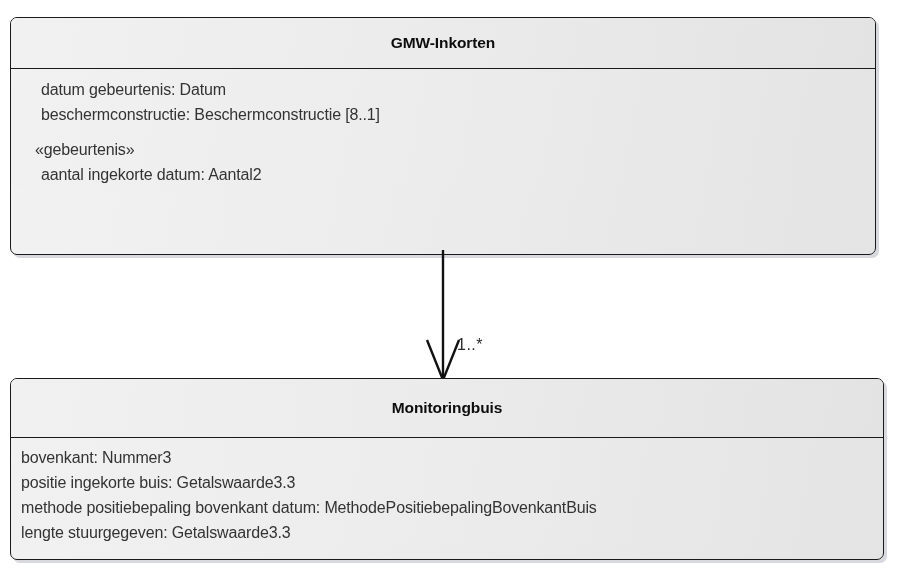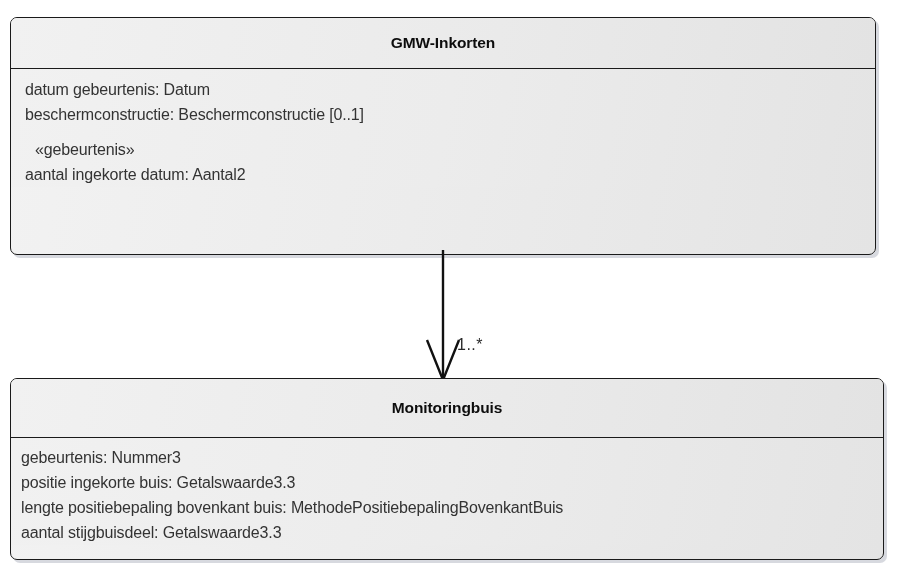--- a/index.html
+++ b/index.html
@@ -50,21 +50,21 @@
   .uml-body {
     box-sizing: border-box;
     width: 100%;
     padding: 8px 0 0 0;
     background: linear-gradient(100deg, #f1f1f1 0%, #ececec 50%, #e4e4e4 100%);
   }
   .uml-attr {
     font-size: 16px;
     color: #333333;
     line-height: 25px;
-    padding-left: 14px;
+    padding-left: 30px;
     white-space: nowrap;
     letter-spacing: -0.15px;
   }
   .uml-attr.stereotype {
     padding-left: 24px;
   }
   .uml-attr.spacer-above {
     margin-top: 10px;
   }
 
@@ -110,37 +110,37 @@
 <body>
 
 <div id="diagram-canvas">
 
   <div class="uml-class" id="class-gmw-inkorten">
     <div class="uml-header">
       <span class="uml-title">GMW-Inkorten</span>
     </div>
     <div class="uml-body">
       <div class="uml-attr">datum gebeurtenis: Datum</div>
-      <div class="uml-attr">beschermconstructie: Beschermconstructie [0..1]</div>
+      <div class="uml-attr">beschermconstructie: Beschermconstructie [8..1]</div>
       <div class="uml-attr stereotype spacer-above">«gebeurtenis»</div>
       <div class="uml-attr">aantal ingekorte datum: Aantal2</div>
     </div>
   </div>
 
   <svg id="association-connector" viewBox="0 0 130 132" width="130" height="132">
     <line x1="28" y1="0" x2="28" y2="130" stroke="#111111" stroke-width="2.4"></line>
     <polyline points="12,90 28,130 44,90" fill="none" stroke="#111111" stroke-width="2.4" stroke-linecap="butt" stroke-linejoin="miter"></polyline>
   </svg>
   <div id="association-multiplicity">1..*</div>
 
   <div class="uml-class" id="class-monitoringbuis">
     <div class="uml-header">
       <span class="uml-title">Monitoringbuis</span>
     </div>
     <div class="uml-body">
-      <div class="uml-attr">gebeurtenis: Nummer3</div>
+      <div class="uml-attr">bovenkant: Nummer3</div>
       <div class="uml-attr">positie ingekorte buis: Getalswaarde3.3</div>
-      <div class="uml-attr">lengte positiebepaling bovenkant buis: MethodePositiebepalingBovenkantBuis</div>
-      <div class="uml-attr">aantal stijgbuisdeel: Getalswaarde3.3</div>
+      <div class="uml-attr">methode positiebepaling bovenkant datum: MethodePositiebepalingBovenkantBuis</div>
+      <div class="uml-attr">lengte stuurgegeven: Getalswaarde3.3</div>
     </div>
   </div>
 
 </div>
 
 </body></html>

